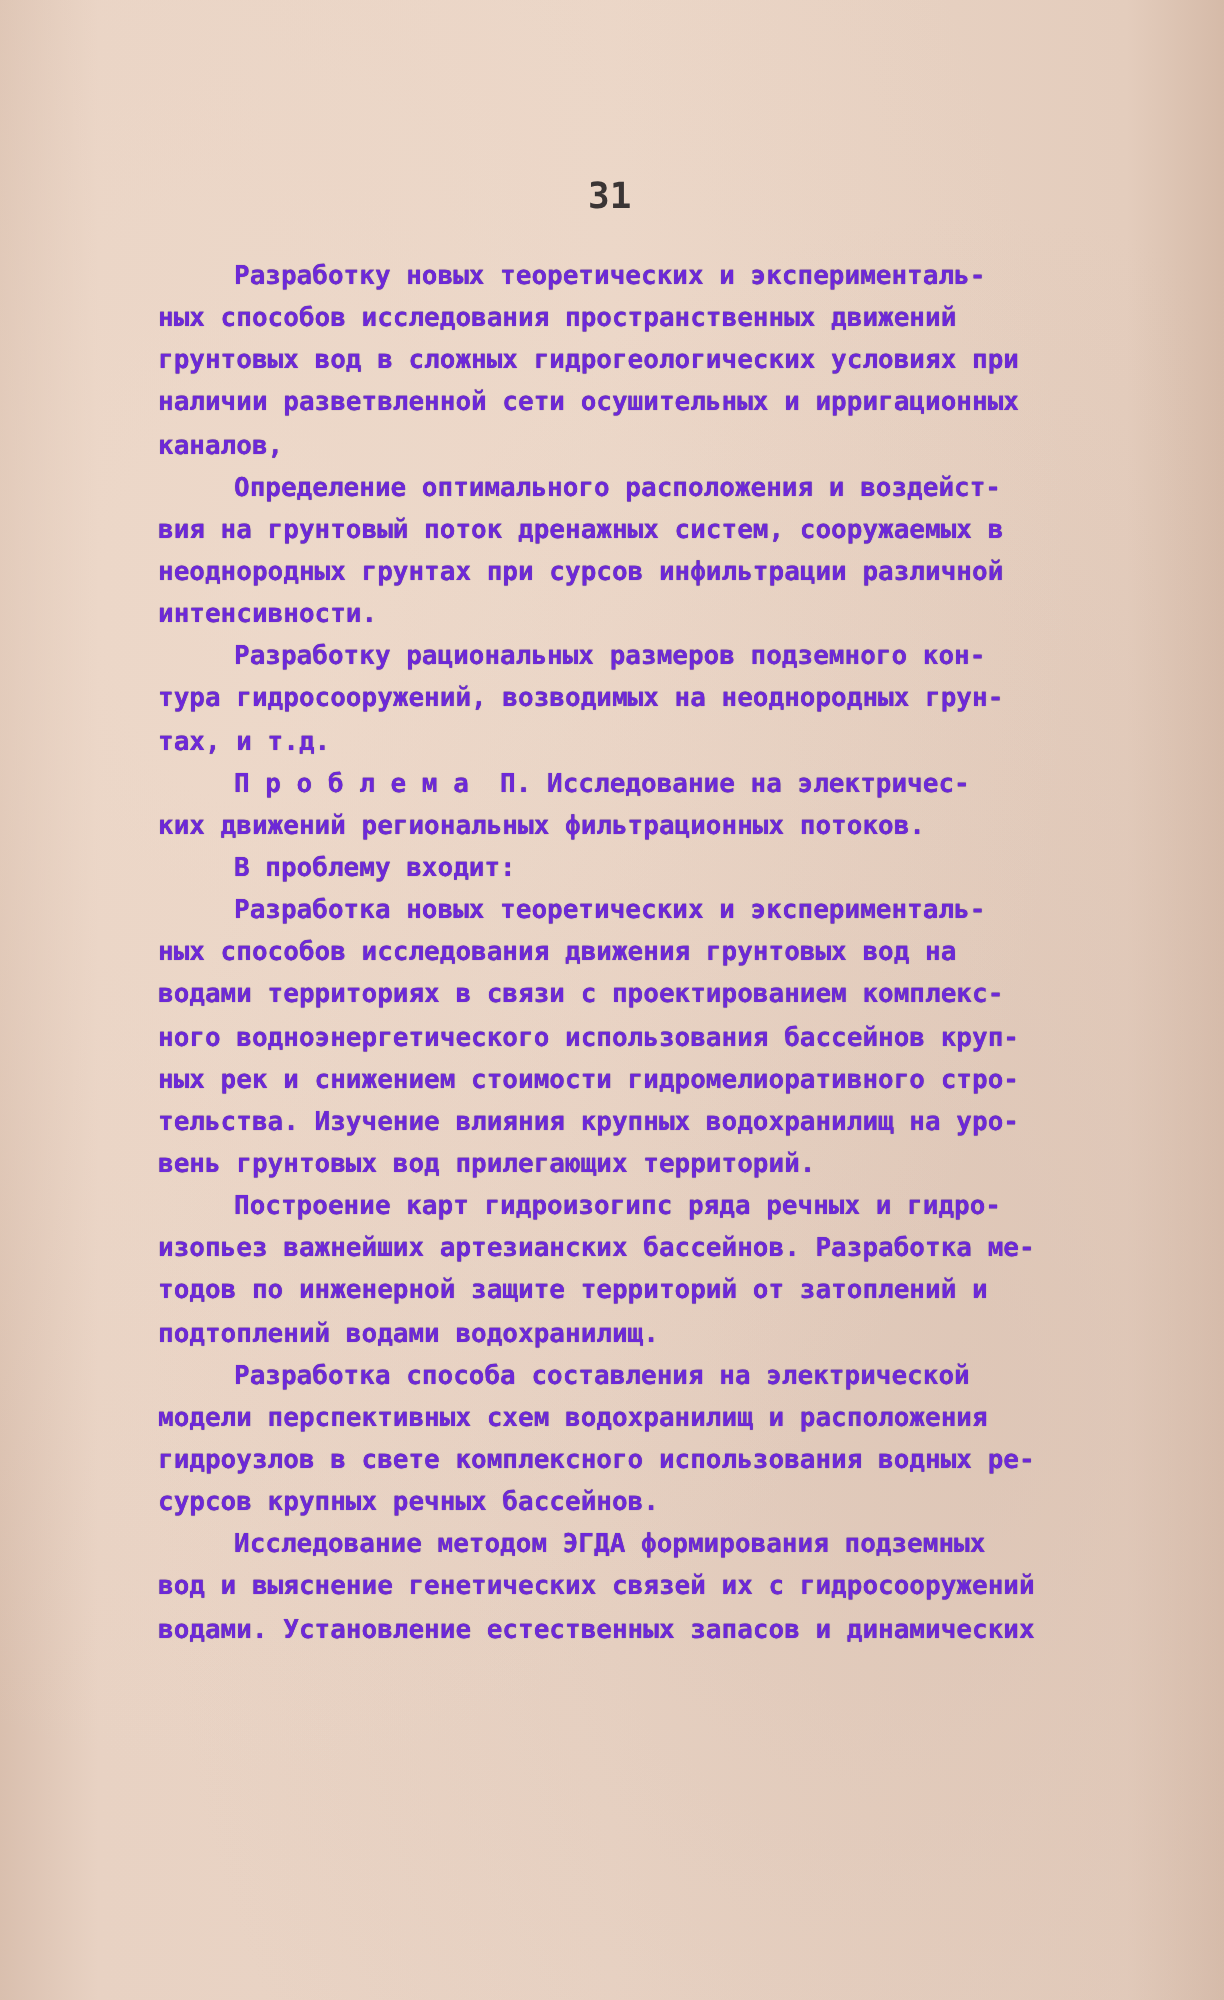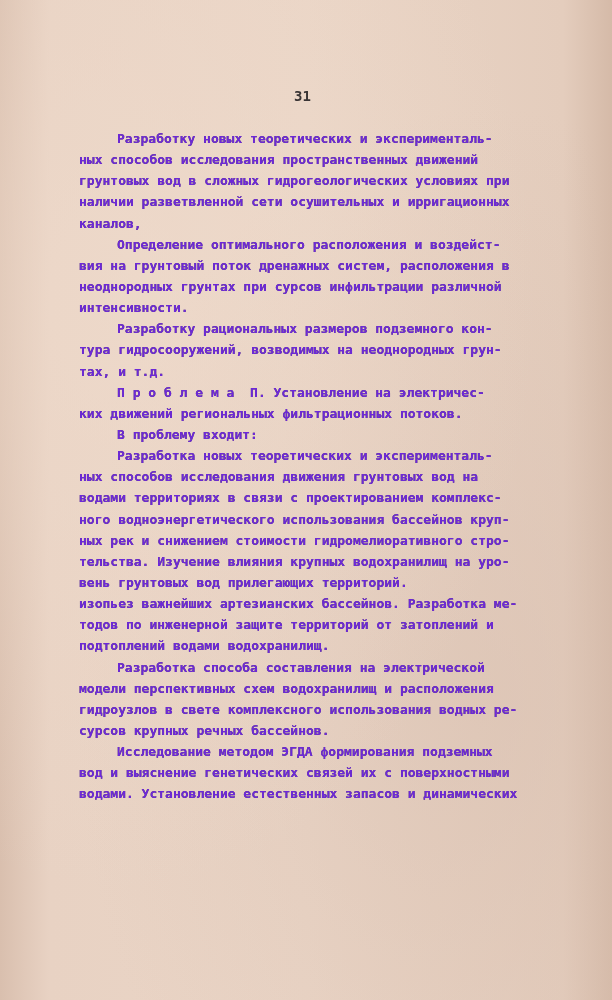--- a/index.html
+++ b/index.html
@@ -9,21 +9,21 @@
     background-image:
       radial-gradient(ellipse at 20% 30%, rgba(240,220,205,0.6), transparent 60%),
       radial-gradient(ellipse at 80% 70%, rgba(215,190,175,0.5), transparent 60%),
       linear-gradient(90deg, #d9bfae 0%, #e8d2c3 8%, #ead5c6 50%, #e4cdbd 92%, #d5baa8 100%);
     position: relative;
     font-family: "DejaVu Sans Mono", "Liberation Mono", monospace;
     color: #3f3a3a;
   }
   .page-number {
     position: absolute; left: 294px; top: 88px;
-    font-size: 14px; font-weight: bold; letter-spacing: 0;
+    font-size: 18px; font-weight: bold; letter-spacing: 0;
     color: #3a3535;
   }
   .text {
     position: absolute; left: 79px; top: 128px; width: 470px;
   }
   .line {
     height: 21.15px; line-height: 21px;
     font-size: 13px; font-weight: bold; white-space: pre;
     color: #6d28d9;
     text-shadow: 0 0 0.4px #554c4c;
@@ -36,39 +36,40 @@
 
 <div class="page-number">31</div>
 
 <div class="text">
   <div class="line indent">Разработку новых теоретических и эксперименталь-</div>
   <div class="line">ных способов исследования пространственных движений</div>
   <div class="line">грунтовых вод в сложных гидрогеологических условиях при</div>
   <div class="line">наличии разветвленной сети осушительных и ирригационных</div>
   <div class="line">каналов,</div>
   <div class="line indent">Определение оптимального расположения и воздейст-</div>
-  <div class="line">вия на грунтовый поток дренажных систем, расположения в</div>
+  <div class="line">вия на грунтовый поток дренажных систем, сооружаемых в</div>
   <div class="line">неоднородных грунтах при сурсов инфильтрации различной</div>
   <div class="line">интенсивности.</div>
   <div class="line indent">Разработку рациональных размеров подземного кон-</div>
   <div class="line">тура гидросооружений, возводимых на неоднородных грун-</div>
   <div class="line">тах, и т.д.</div>
-  <div class="line indent spaced">П р о б л е м а  П. Установление на электричес-</div>
+  <div class="line indent spaced">П р о б л е м а  П. Исследование на электричес-</div>
   <div class="line">ких движений региональных фильтрационных потоков.</div>
   <div class="line indent">В проблему входит:</div>
   <div class="line indent">Разработка новых теоретических и эксперименталь-</div>
   <div class="line">ных способов исследования движения грунтовых вод на</div>
   <div class="line">водами территориях в связи с проектированием комплекс-</div>
   <div class="line">ного водноэнергетического использования бассейнов круп-</div>
   <div class="line">ных рек и снижением стоимости гидромелиоративного стро-</div>
   <div class="line">тельства. Изучение влияния крупных водохранилищ на уро-</div>
   <div class="line">вень грунтовых вод прилегающих территорий.</div>
+  <div class="line indent">Построение карт гидроизогипс ряда речных и гидро-</div>
   <div class="line">изопьез важнейших артезианских бассейнов. Разработка ме-</div>
   <div class="line">тодов по инженерной защите территорий от затоплений и</div>
   <div class="line">подтоплений водами водохранилищ.</div>
   <div class="line indent">Разработка способа составления на электрической</div>
   <div class="line">модели перспективных схем водохранилищ и расположения</div>
   <div class="line">гидроузлов в свете комплексного использования водных ре-</div>
   <div class="line">сурсов крупных речных бассейнов.</div>
   <div class="line indent">Исследование методом ЭГДА формирования подземных</div>
-  <div class="line">вод и выяснение генетических связей их с поверхностными</div>
+  <div class="line">вод и выяснение генетических связей их с гидросооружений</div>
   <div class="line">водами. Установление естественных запасов и динамических</div>
 </div>
 
 </body></html>

